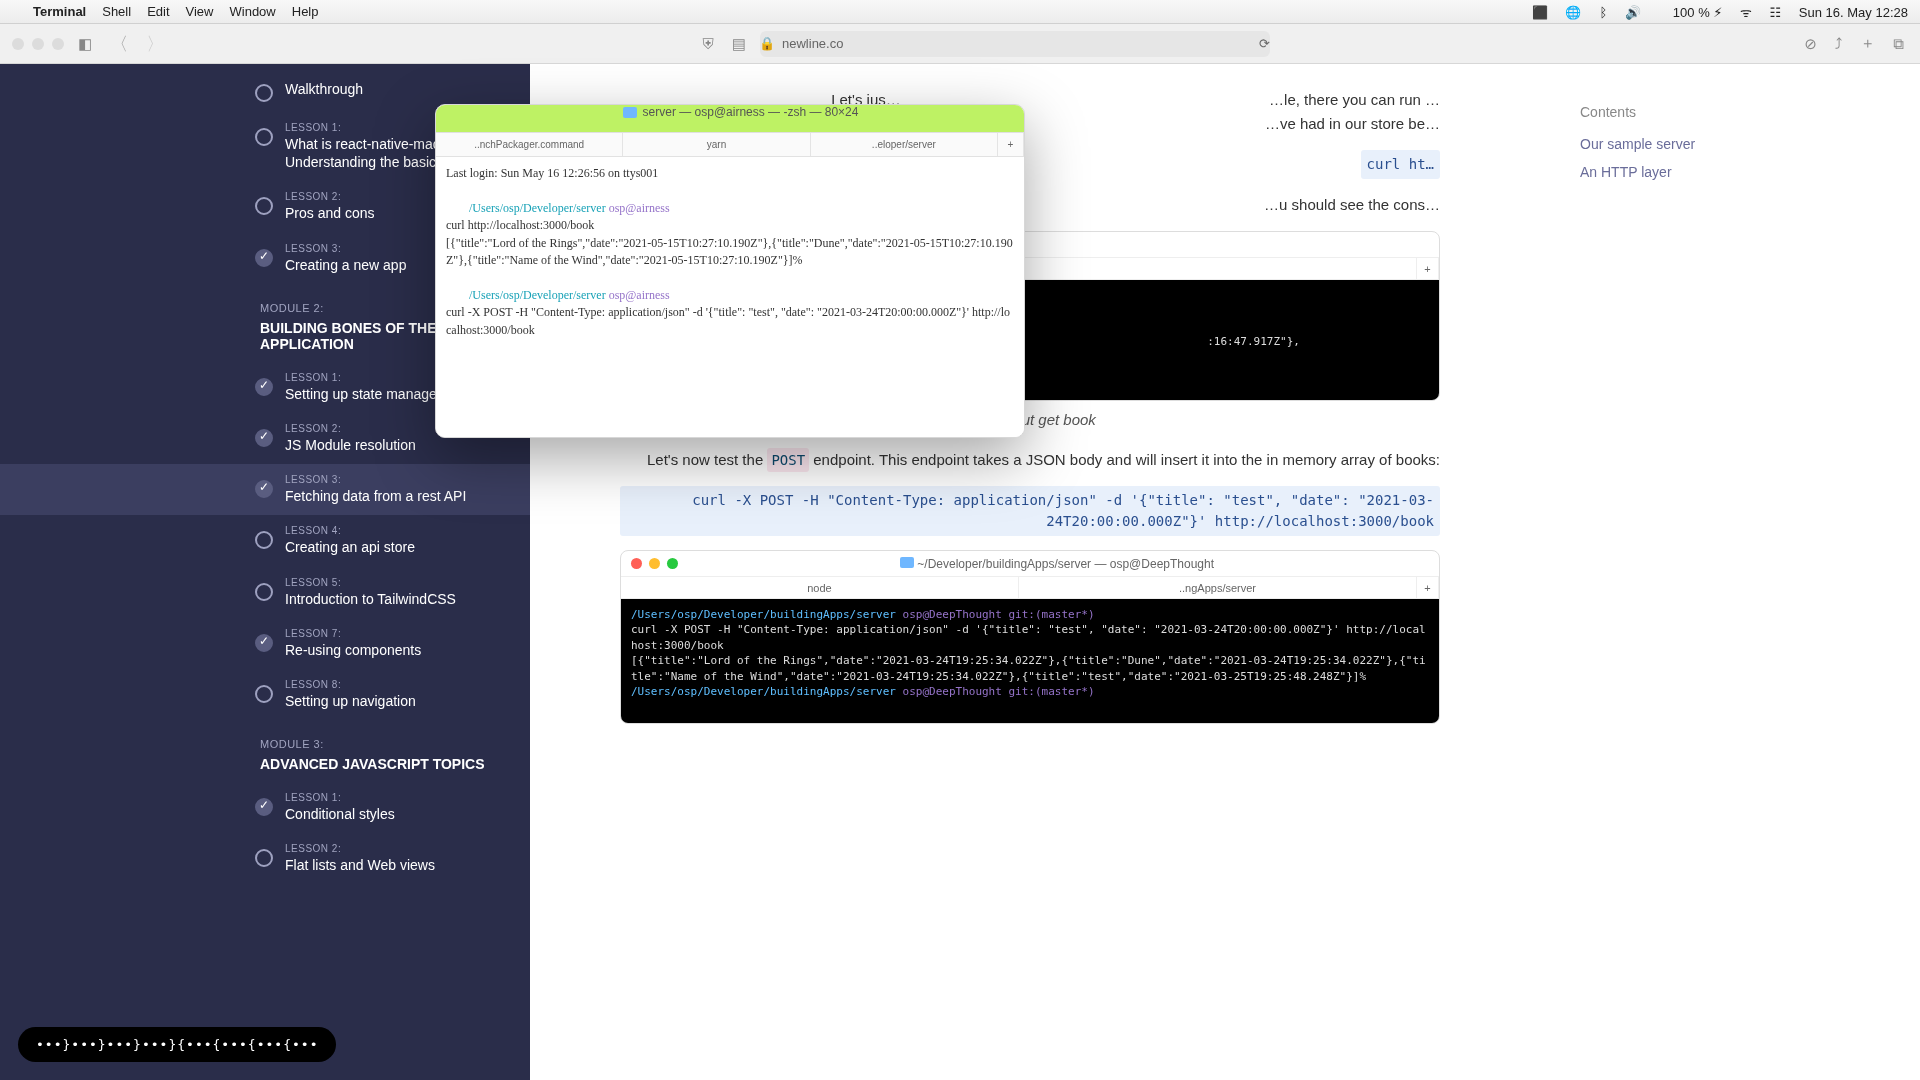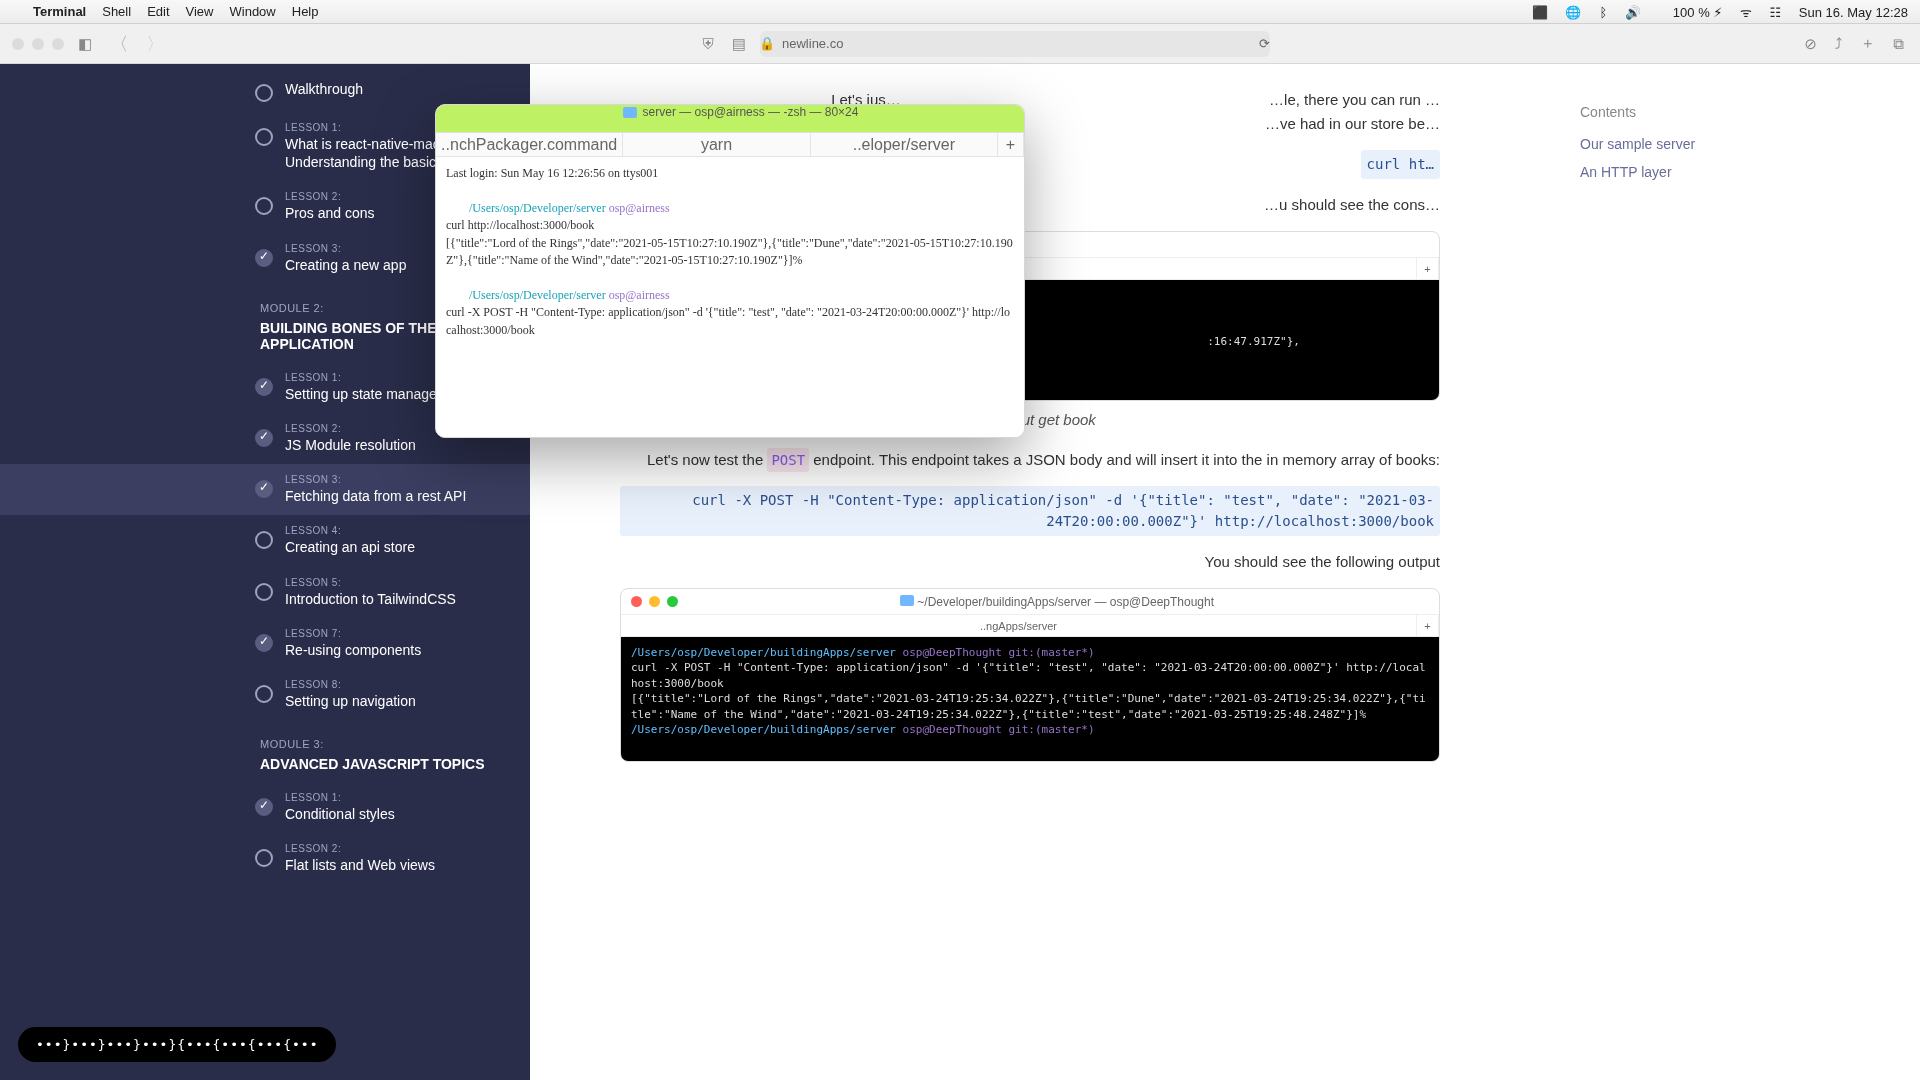--- a/index.html
+++ b/index.html
@@ -27,21 +27,21 @@
   .lesson { display: flex; align-items: flex-start; padding: 10px 18px 10px 255px; gap: 12px; cursor: pointer; }
   .lesson.active { background: #3b3e60; }
   .licon { width: 18px; height: 18px; border-radius: 50%; border: 2px solid #9ea1c0; flex-shrink: 0; margin-top: 6px; position: relative; }
   .licon.done { background: #5a5d80; border-color: #5a5d80; }
   .licon.done::after { content: "✓"; color: #fff; position: absolute; left: 2px; top: -2px; font-size: 12px; }
   .ltext .lnum { font-size: 10px; color: #a1a4c0; letter-spacing: .5px; margin-bottom: 2px; }
   .ltext .ltitle { font-size: 14px; color: #fff; line-height: 1.3; }
   
   .main { flex: 1; background: #fff; overflow-y: auto; padding: 10px 80px 40px 90px; position: relative; }
   .main p { font-size: 15px; line-height: 1.6; color: #333; margin: 14px 0; text-align: right; }
-  .codeinline { font-family: Menlo, monospace; background: #fce8f0; color: #8b5cf6; padding: 4px 4px; border-radius: 3px; font-size: 14px; }
+  .codeinline { font-family: Menlo, monospace; background: #fce8f0; color: #0c4a6e; padding: 4px 4px; border-radius: 3px; font-size: 14px; }
   .codeblock { font-family: Menlo, monospace; background: #e8f0fb; color: #2a4f8f; padding: 4px 6px; border-radius: 3px; font-size: 14px; display: inline-block; line-height: 1.5; white-space: pre-wrap; }
   .caption { text-align: center; font-style: italic; color: #555; margin: 10px 0 20px; font-size: 15px; }
   
   .termshot { background: #fff; border: 1px solid #ddd; border-radius: 8px; overflow: hidden; margin: 14px 0 6px; }
   .termshot-top { height: 26px; display: flex; align-items: center; padding: 0 10px; gap: 7px; border-bottom: 1px solid #eee; font-size: 12px; color: #666; }
   .termshot-top .tt-dot { width: 11px; height: 11px; border-radius: 50%; }
   .tt-red { background: #ff5f56; } .tt-yel { background: #ffbd2e; } .tt-grn { background: #27c93f; }
   .termshot-title { flex: 1; text-align: center; }
   .termshot-tabs { height: 22px; display: flex; font-size: 11px; color: #666; border-bottom: 1px solid #eee; }
   .termshot-tabs div { flex: 1; text-align: center; line-height: 22px; border-right: 1px solid #eee; }
@@ -50,21 +50,21 @@
   .termshot-body .user { color: #9573c9; }
   
   .toc { width: 400px; flex-shrink: 0; padding: 40px 40px 0 60px; }
   .toc h4 { font-size: 14px; color: #888; font-weight: 500; margin-bottom: 16px; }
   .toc a { display: block; font-size: 14px; color: #6a6d9a; margin-bottom: 12px; text-decoration: none; }
   
   .floatterm { position: absolute; left: 435px; top: 40px; width: 590px; background: #fff; border-radius: 10px; box-shadow: 0 20px 60px rgba(0,0,0,.35); overflow: hidden; border: 1px solid #d7d7d7; z-index: 100; }
   .floatterm .ft-top { height: 28px; display: flex; align-items: flex-start; padding: 0 10px; gap: 7px; font-size: 12px; color: #555; background: #bef264; border-bottom: 1px solid #e0e0e0; }
   .floatterm .ft-title { flex: 1; text-align: center; display: flex; align-items: center; justify-content: center; gap: 6px; }
   .folder-icon { width: 14px; height: 11px; background: #6fb7ff; border-radius: 2px; display: inline-block; }
-  .floatterm .ft-tabs { height: 24px; display: flex; font-size: 16px; color: #666; border-bottom: 1px solid #e2e2e2; background: #fafafa; }
+  .floatterm .ft-tabs { height: 24px; display: flex; font-size: 10px; color: #666; border-bottom: 1px solid #e2e2e2; background: #fafafa; }
   .floatterm .ft-tabs div { flex: 1; text-align: center; line-height: 24px; border-right: 1px solid #e4e4e4; }
   .floatterm .ft-tabs .plus { flex: 0 0 26px; }
   .floatterm .ft-body { background: #fff; color: #333; font-family: Liberation Serif, serif; font-size: 12px; padding: 8px 10px 30px; line-height: 1.45; white-space: pre-wrap; word-break: break-all; min-height: 280px; }
   .floatterm .ft-body .cyan { color: #19a2b7; margin-left: 23px; }
   .floatterm .ft-body .usr { color: #9573c9; }
   
   .audiopill { position: absolute; left: 18px; bottom: 18px; background: #000; color: #fff; border-radius: 24px; padding: 10px 18px; font-family: monospace; letter-spacing: 1px; font-size: 13px; z-index: 50; }
 </style>
 </head>
 <body>
@@ -242,30 +242,30 @@
         <div style="flex:0 0 22px">+</div>
       </div>
       <div class="termshot-body" id="emb1"><div><span class="path">/Users/os</span></div><div>curl http</div><div>[{"title"</div><div>{"title":                                                                              :16:47.917Z"},</div><div><span class="path">/Users/os</span></div><div> </div></div>
     </div>
     <div class="caption">curl output get book</div>
 
     <p>
       <span>Let's now test the </span><span class="codeinline">POST</span><span> endpoint. This endpoint takes a JSON body and will insert it into the in memory array of books:</span>
     </p>
     <p><span class="codeblock">curl -X POST -H "Content-Type: application/json" -d '{"title": "test", "date": "2021-03-24T20:00:00.000Z"}' http://localhost:3000/book</span></p>
-    <p>You should see the following output</p>
 
     <div class="termshot">
       <div class="termshot-top">
         <div class="tt-dot tt-red"></div>
         <div class="tt-dot tt-yel"></div>
         <div class="tt-dot tt-grn"></div>
         <div class="termshot-title"><span class="folder-icon"></span> <span>~/Developer/buildingApps/server — osp@DeepThought</span></div>
       </div>
       <div class="termshot-tabs">
+        <div>node</div>
         <div>..ngApps/server</div>
         <div style="flex:0 0 22px">+</div>
       </div>
       <div class="termshot-body" id="emb2"><div><span class="path">/Users/osp/Developer/buildingApps/server</span><span class="user"> osp@DeepThought git:(master*)</span></div><div>curl -X POST -H "Content-Type: application/json" -d '{"title": "test", "date": "2021-03-24T20:00:00.000Z"}' http://localhost:3000/book</div><div>[{"title":"Lord of the Rings","date":"2021-03-24T19:25:34.022Z"},{"title":"Dune","date":"2021-03-24T19:25:34.022Z"},{"title":"Name of the Wind","date":"2021-03-24T19:25:34.022Z"},{"title":"test","date":"2021-03-25T19:25:48.248Z"}]%</div><div><span class="path">/Users/osp/Developer/buildingApps/server</span><span class="user"> osp@DeepThought git:(master*)</span></div><div> </div></div>
     </div>
   </div>
 
   <div class="toc">
     <h4>Contents</h4>
     <a>Our sample server</a>

